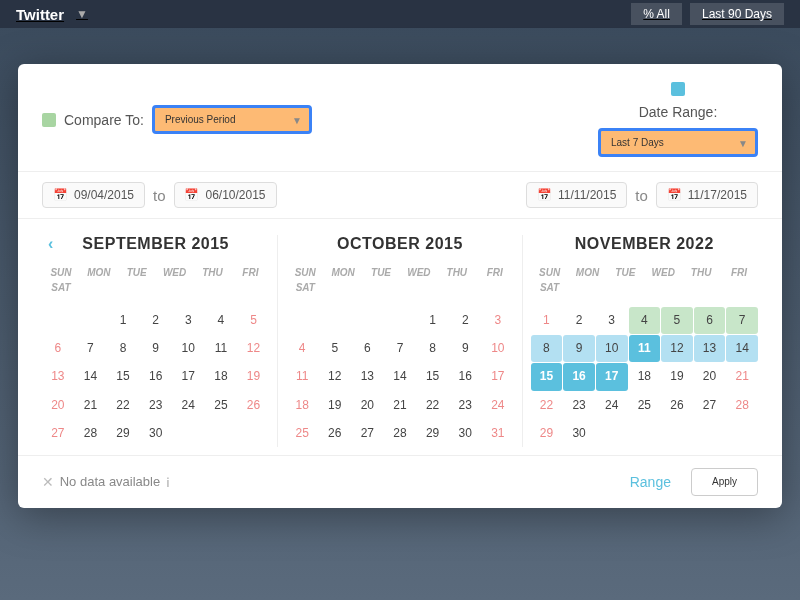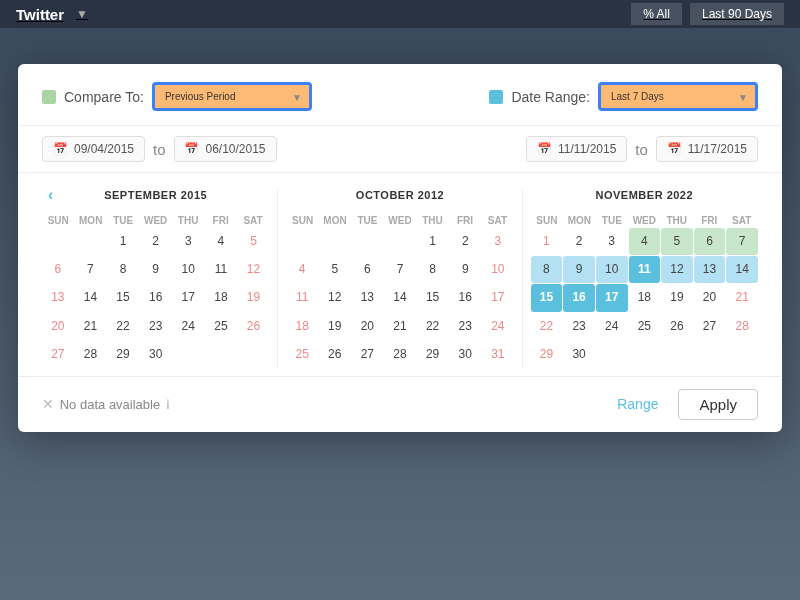--- a/index.html
+++ b/index.html
@@ -122,20 +122,21 @@
       transform: translateY(-50%);
       font-size: 10px;
       color: #888;
       pointer-events: none;
     }
     .date-range-group {
       margin-left: auto;
       display: flex;
       align-items: center;
       gap: 8px;
+      flex-direction: column;
     }
     .date-inputs-row {
       display: flex;
       align-items: center;
       gap: 8px;
       padding: 10px 24px;
       border-bottom: 1px solid #eee;
     }
     .date-input-group {
       display: flex;
@@ -177,39 +178,40 @@
       border-left: 1px solid #eee;
     }
     .cal-header {
       display: flex;
       align-items: center;
       justify-content: center;
       margin-bottom: 12px;
       position: relative;
     }
     .cal-month-title {
-      font-size: 11px;
+      font-size: 16px;
       font-weight: 700;
       color: #333;
       letter-spacing: 0.5px;
       text-align: center;
     }
     .nav-arrow {
       position: absolute;
       left: 0;
       color: #5bc0de;
       font-size: 16px;
       cursor: pointer;
       padding: 2px 6px;
       font-weight: bold;
     }
     .cal-days-header {
       display: grid;
-      grid-template-columns: repeat(7, 1fr);
-      margin-bottom: 0;
+      grid-template-columns: repeat(6, 1fr);
+      margin-bottom: 12px;
+      font-style: italic;
     }
     .cal-day-name {
       text-align: center;
       font-size: 10px;
       color: #aaa;
       font-weight: 600;
       padding: 2px 0;
     }
     .cal-dates {
       display: grid;
@@ -272,21 +274,21 @@
       border: none;
       color: #5bc0de;
       font-size: 14px;
       cursor: pointer;
       padding: 6px 12px;
     }
     .apply-btn {
       background: #fff;
       border: 1px solid #ccc;
       color: #333;
-      font-size: 15px;
+      font-size: 10px;
       cursor: pointer;
       padding: 6px 20px;
       border-radius: 4px;
       font-weight: 500;
     }
   </style>
 </head>
 <body>
 
 <div class="bg-blur"></div>
@@ -399,21 +401,21 @@
             <div class="cal-date">25</div>
             <div class="cal-date sat-color">26</div>
             <div class="cal-date sun-color">27</div>
             <div class="cal-date">28</div>
             <div class="cal-date">29</div>
             <div class="cal-date">30</div>
           </div>
         </div>
         <div class="calendar">
           <div class="cal-header">
-            <div class="cal-month-title">OCTOBER 2012</div>
+            <div class="cal-month-title">OCTOBER 2015</div>
           </div>
           <div class="cal-days-header">
             <div class="cal-day-name">SUN</div>
             <div class="cal-day-name">MON</div>
             <div class="cal-day-name">TUE</div>
             <div class="cal-day-name">WED</div>
             <div class="cal-day-name">THU</div>
             <div class="cal-day-name">FRI</div>
             <div class="cal-day-name">SAT</div>
           </div>

